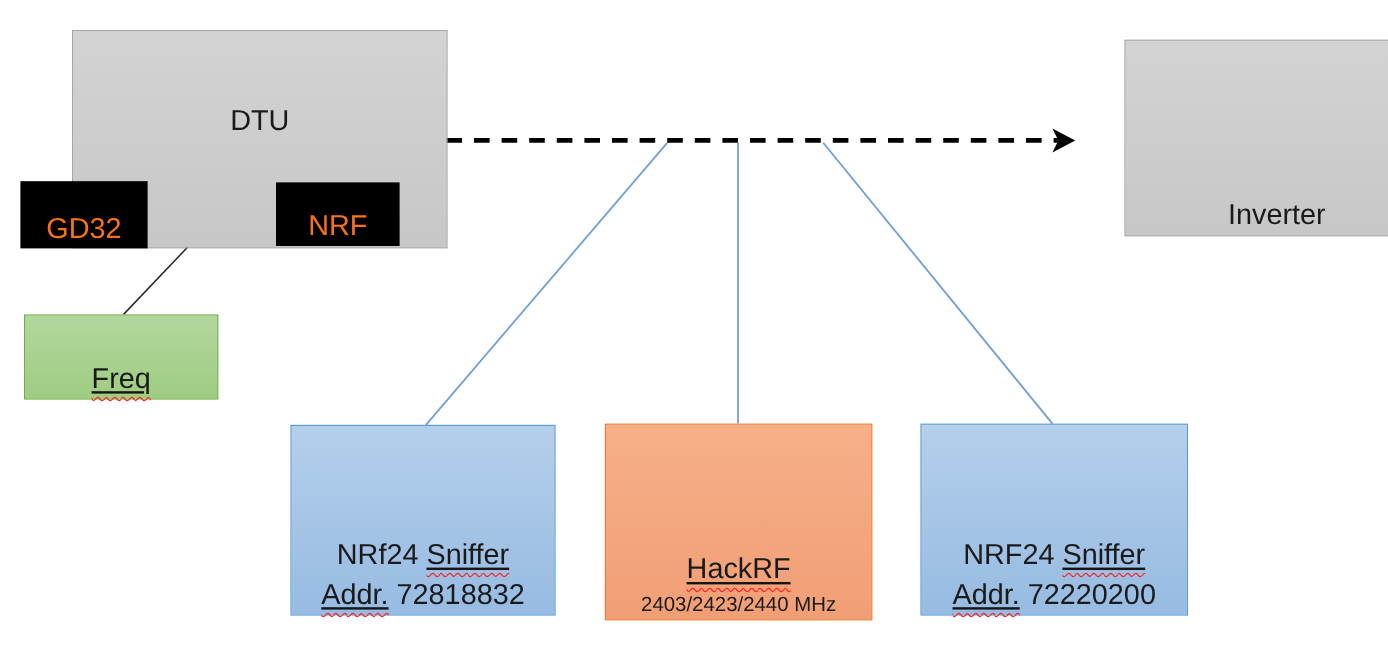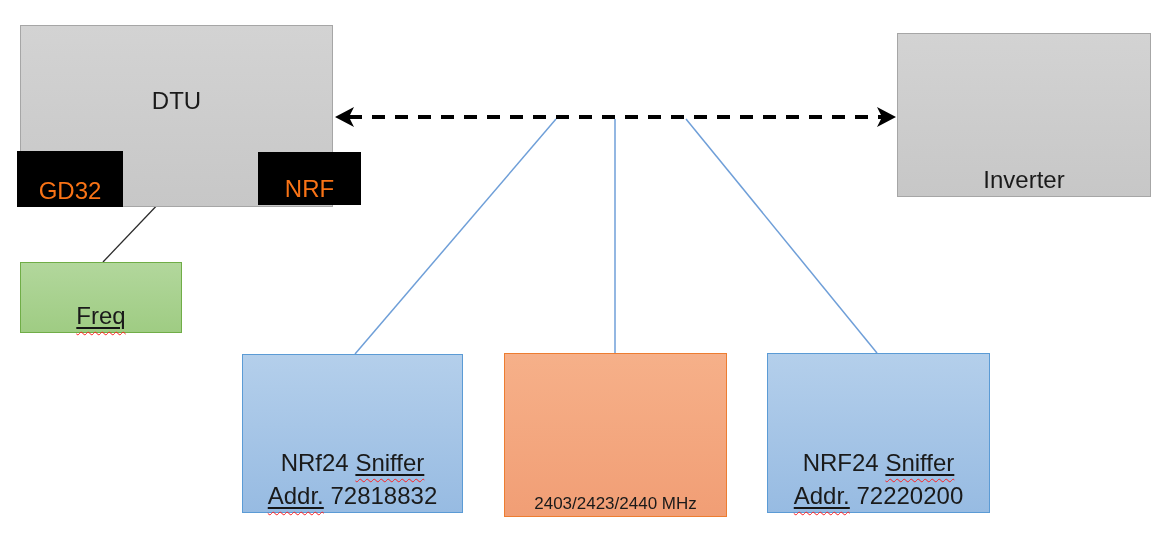--- a/index.html
+++ b/index.html
@@ -12,29 +12,29 @@
     color:#1a1a1a;
   }
   .node {
     position:absolute;
     display:flex; flex-direction:column;
     align-items:center; justify-content:flex-end;
     text-align:center;
     box-sizing:border-box;
     font-size:24px; line-height:33px;
   }
-  .gray  { background:linear-gradient(180deg,#d3d3d3 0%,#c7c7c7 100%); border:1px solid #a6a6a6; }
+  .gray  { background:linear-gradient(180deg,#d3d3d3 0%,#c7c7c7 100%); border:1px solid #a6a6a6;margin-left:40px; }
   .black { background:#000000; color:#f97316; }
   .green { background:linear-gradient(180deg,#b2d79c 0%,#9fcc83 100%); border:1px solid #70ad47; }
   .blue  { background:linear-gradient(180deg,#b4cfeb 0%,#97bbe2 100%); border:1px solid #5b9bd5; }
   .orange{ background:linear-gradient(180deg,#f6b089 0%,#f19e75 100%); border:1px solid #ed7d31; }
 
   #dtu-box      { left:20px;  top:25px;  width:313px; height:182px; align-items:center; justify-content:flex-start; padding-top:58px; }
   #gd32-box     { left:17px;  top:151px; width:106px; height:56px; }
-  #nrf-box      { left:230px; top:152px; width:103px; height:53px;margin-left:28px; }
+  #nrf-box      { left:230px; top:152px; width:103px; height:53px; }
   #logic-box    { left:20px;  top:262px; width:162px; height:71px; }
   #inverter-box { left:897px; top:33px;  width:254px; height:164px; }
   #sniffer-left-box  { left:242px; top:354px; width:221px; height:159px; }
   #hackrf-box        { left:504px; top:353px; width:223px; height:164px; }
   #sniffer-right-box { left:767px; top:353px; width:223px; height:160px; }
 
   .small { font-size:17px; line-height:25px; }
 
   
   .squiggle {
@@ -106,20 +106,23 @@
     <span>NRf24</span>
     <span class="squiggle"><span class="ul">Sniffer</span></span>
   </div>
   <div>
     <span class="squiggle"><span class="ul">Addr.</span></span>
     <span>72818832</span>
   </div>
 </div>
 
 <div class="node orange" id="hackrf-box">
+  <div>
+    <span class="squiggle"><span class="ul">HackRF</span></span>
+  </div>
   <div class="small">2403/2423/2440 MHz</div>
 </div>
 
 <div class="node blue" id="sniffer-right-box">
   <div>
     <span>NRF24</span>
     <span class="squiggle"><span class="ul">Sniffer</span></span>
   </div>
   <div>
     <span class="squiggle"><span class="ul">Addr.</span></span>

